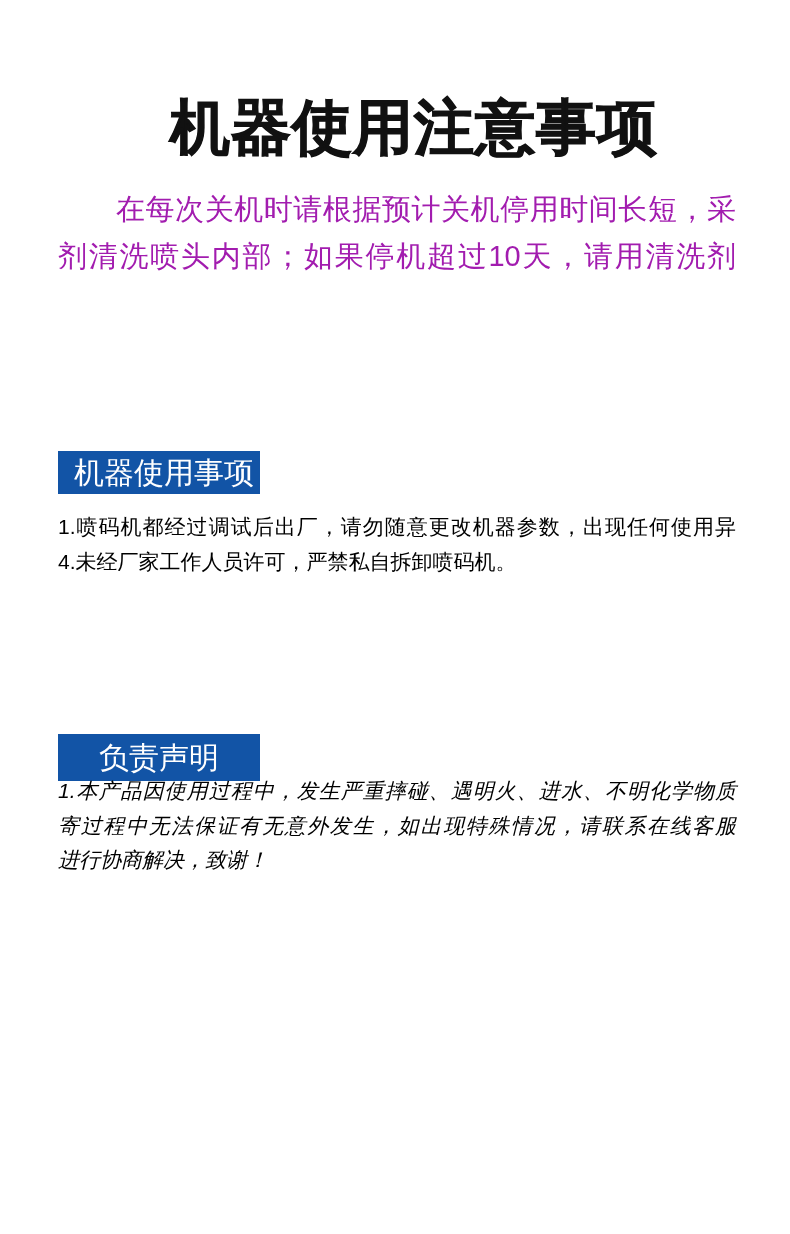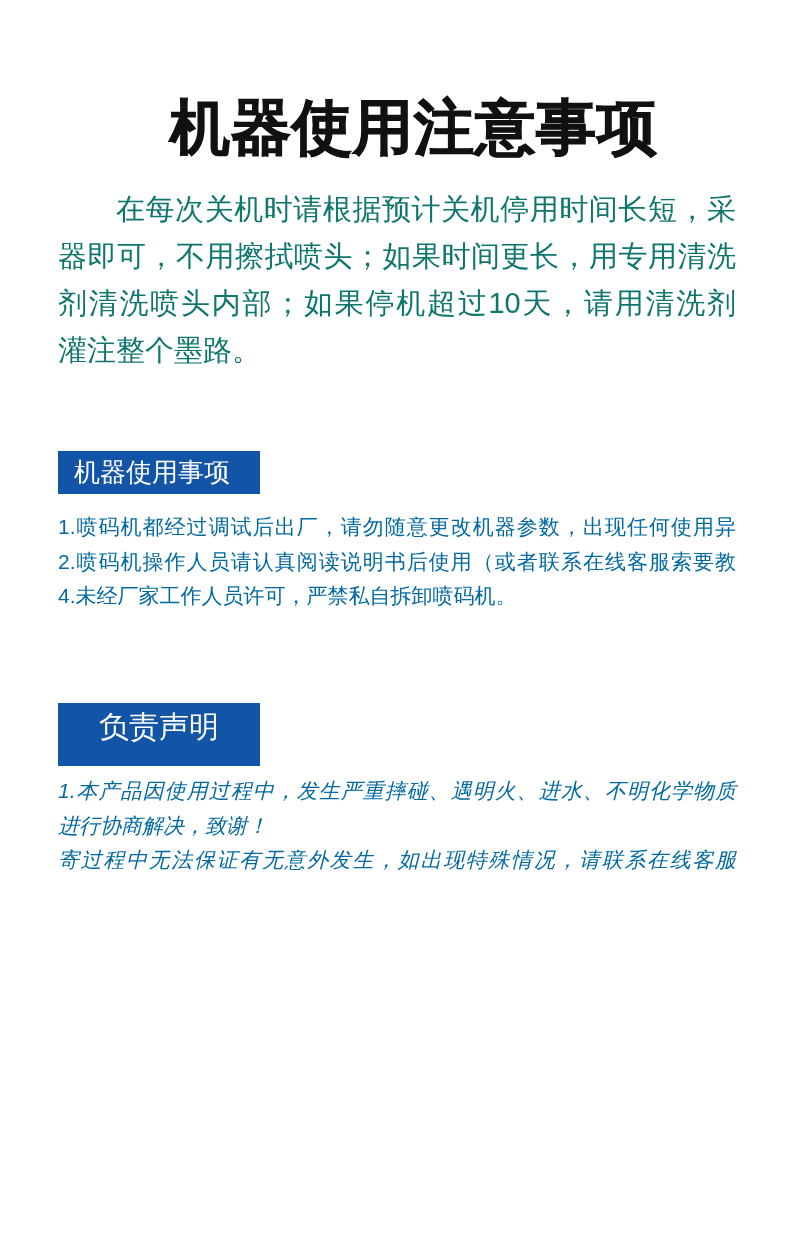--- a/index.html
+++ b/index.html
@@ -24,21 +24,21 @@
     -webkit-text-stroke: 1px #111111;
     white-space: nowrap;
     margin-left: 38px;
   }
   .intro {
     position: absolute;
     top: 186px; left: 58px; width: 678px;
     font-size: 29px;
     line-height: 47px;
     font-weight: 500;
-    color: #0f766e;
+    color: #a21caf;
   }
   .intro .line:first-child { padding-left: 58px; }
   .line {
     text-align: justify;
     white-space: nowrap;
   }
   .line.fill {
     white-space: normal;
     text-align: justify;
     text-align-last: justify;
@@ -49,73 +49,70 @@
     width: 202px;
     background: #1254a6;
     color: #ffffff;
     box-sizing: border-box;
     white-space: nowrap;
   }
   .banner-1 {
     top: 451px;
     height: 43px;
     line-height: 43px;
-    font-size: 26px;
+    font-size: 30px;
     padding-left: 16px;
   }
   .banner-2 {
-    top: 703px;
-    height: 63px;
+    top: 734px;
+    height: 47px;
     line-height: 47px;
     font-size: 30px;
     text-align: center;
   }
   .list {
     position: absolute;
     left: 58px; width: 678px;
     font-size: 21px;
     line-height: 34.5px;
-    color: #0369a1;
+    color: #000000;
   }
   .list-1 { top: 510px; }
   .list-2 { top: 774px; font-style: italic; }
 </style>
 </head>
 <body>
 
 <div class="page">
 
   <div class="title">机器使用注意事项</div>
 
   <div class="intro">
     <div class="line fill">在每次关机时请根据预计关机停用时间长短，采</div>
-    <div class="line fill">器即可，不用擦拭喷头；如果时间更长，用专用清洗</div>
     <div class="line fill">剂清洗喷头内部；如果停机超过10天，请用清洗剂</div>
-    <div class="line">灌注整个墨路。</div>
   </div>
 
   <div class="banner banner-1">机器使用事项</div>
 
   <div class="list list-1">
     <div>
       <div class="line fill">1.喷码机都经过调试后出厂，请勿随意更改机器参数，出现任何使用异</div>
     </div>
     <div>
-      <div class="line fill">2.喷码机操作人员请认真阅读说明书后使用（或者联系在线客服索要教</div>
     </div>
     <div>
       <div class="line">4.未经厂家工作人员许可，严禁私自拆卸喷码机。</div>
     </div>
   </div>
 
   <div class="banner banner-2">负责声明</div>
 
   <div class="list list-2">
     <div>
       <div class="line fill">1.本产品因使用过程中，发生严重摔碰、遇明火、进水、不明化学物质</div>
     </div>
     <div>
+      <div class="line fill">寄过程中无法保证有无意外发生，如出现特殊情况，请联系在线客服</div>
       <div class="line">进行协商解决，致谢！</div>
-      <div class="line fill">寄过程中无法保证有无意外发生，如出现特殊情况，请联系在线客服</div>
     </div>
   </div>
 
 </div>
 
 </body></html>

